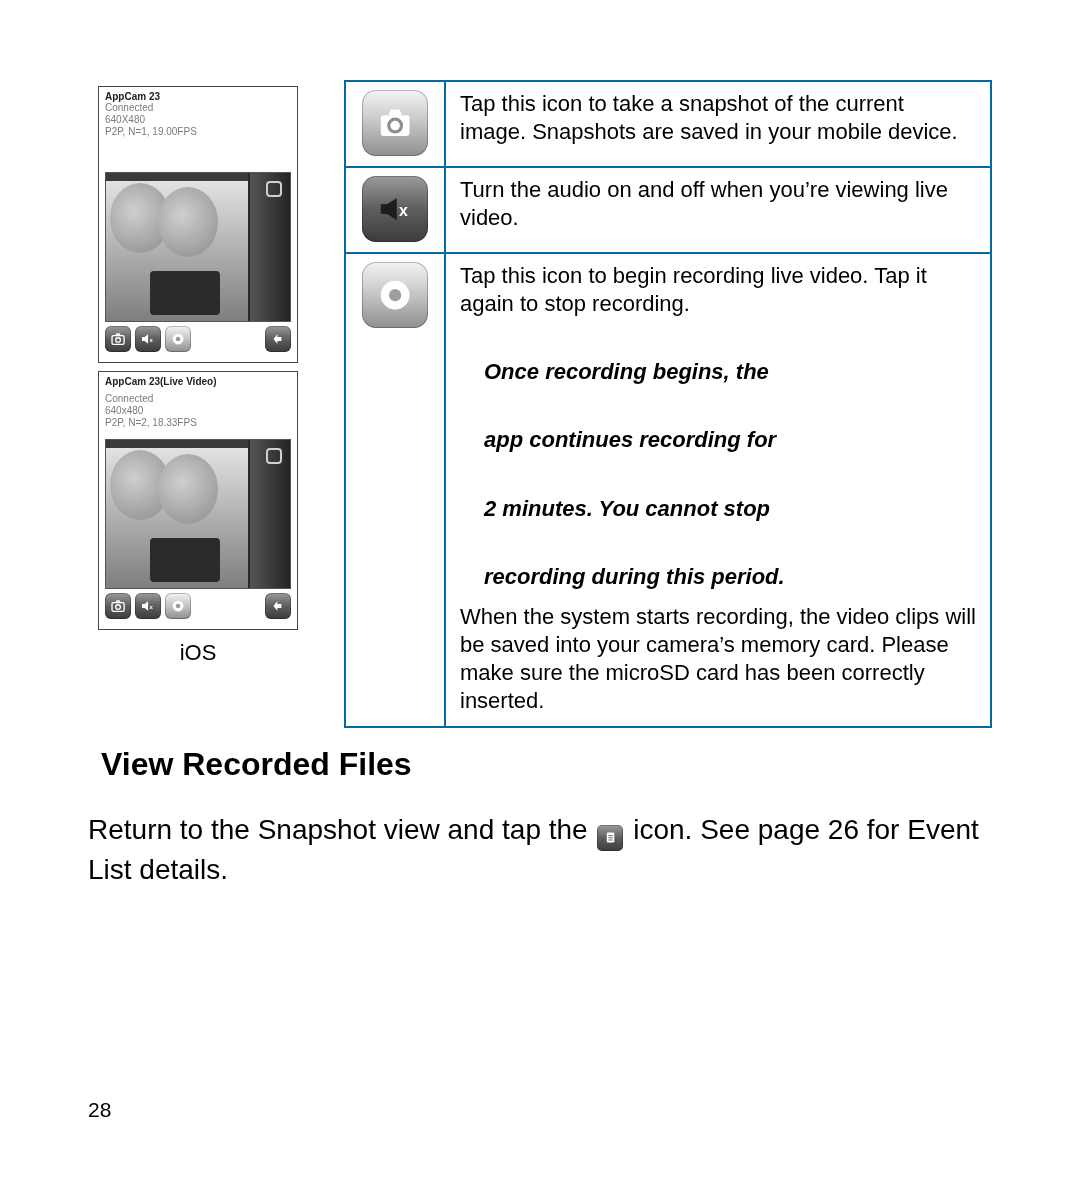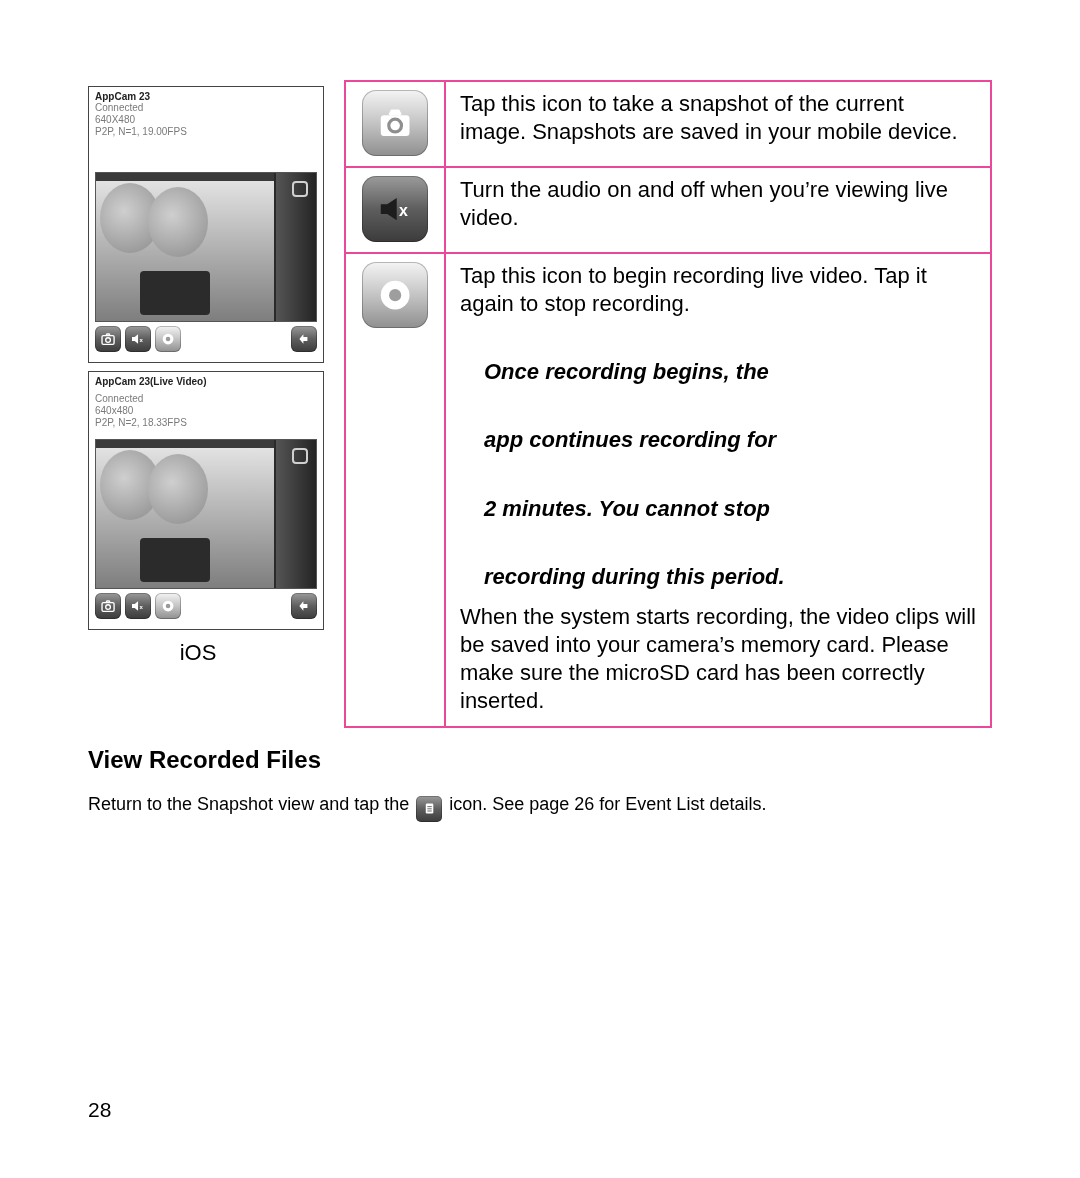--- a/index.html
+++ b/index.html
@@ -11,21 +11,21 @@
     font-family: Arial, Helvetica, sans-serif;
     color: #000;
     position: relative;
   }
   .page { padding: 80px 88px 0 88px; }
   .cols { display: flex; gap: 36px; }
   .left { width: 220px; flex: 0 0 220px; }
   .right { flex: 1; }
   .shot {
     border: 1px solid #444;
-    width: 236px;
+    width: 200px;
     margin: 6px auto 8px;
     background: #fff;
     position: relative;
     padding: 4px 6px 10px;
   }
   .shot-title { font-size: 10px; font-weight: 700; color: #222; }
   .shot-sub { font-size: 10px; color: #7a7a7a; line-height: 1.2; }
   .shot-video {
     width: 100%;
     height: 150px;
@@ -69,32 +69,32 @@
     color:#fff; position:relative;
   }
   .ic svg { width:58%; height:58%; }
   .ic.small { width:26px; height:26px; border-radius:6px; }
   .ic.small svg { width:62%; height:62%; }
   .ic.dark { background: linear-gradient(180deg,#9b9b9b 0,#5e5e5e 50%,#3b3b3b 100%); }
   .ic.inline { width:26px; height:26px; border-radius:5px; vertical-align:-7px; margin:0 2px;}
   
   table.icons { border-collapse: collapse; width: 100%; }
   table.icons td {
-    border: 2px solid #ec4899;
+    border: 2px solid #0369a1;
     padding: 8px 14px 10px;
     vertical-align: top;
     font-size: 22px;
     line-height: 1.28;
   }
   table.icons td.icell { width:100px; text-align:center; }
   .note { font-style: italic; font-weight: 700; display:block; margin: 22px 20px 12px 24px; }
   .note-line { display:block;margin-top:40px; }
   
-  h3.sec { font-size:24px; font-weight:700; margin:18px 0 4px; }
-  .body-text { font-size:18px; line-height:1.38; }
+  h3.sec { font-size:32px; font-weight:700; margin:18px 13px 4px; }
+  .body-text { font-size:28px; line-height:1.38; }
   .pgnum { position:absolute; left:88px; bottom:56px; font-size:21px; }
 </style>
 </head>
 <body>
 
 <div class="page">
 
   <div class="cols">
 
     <div class="left">

